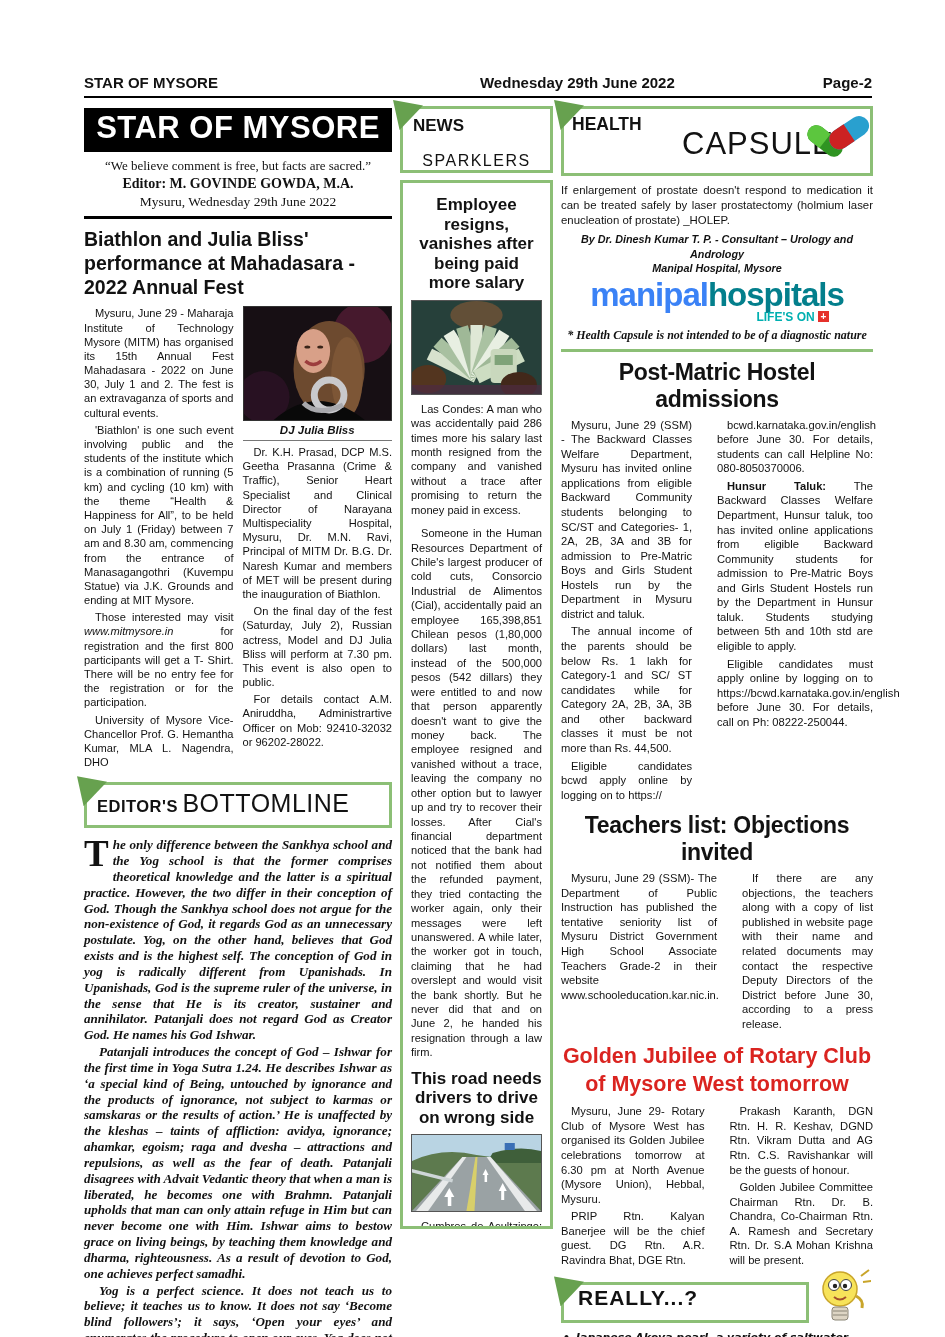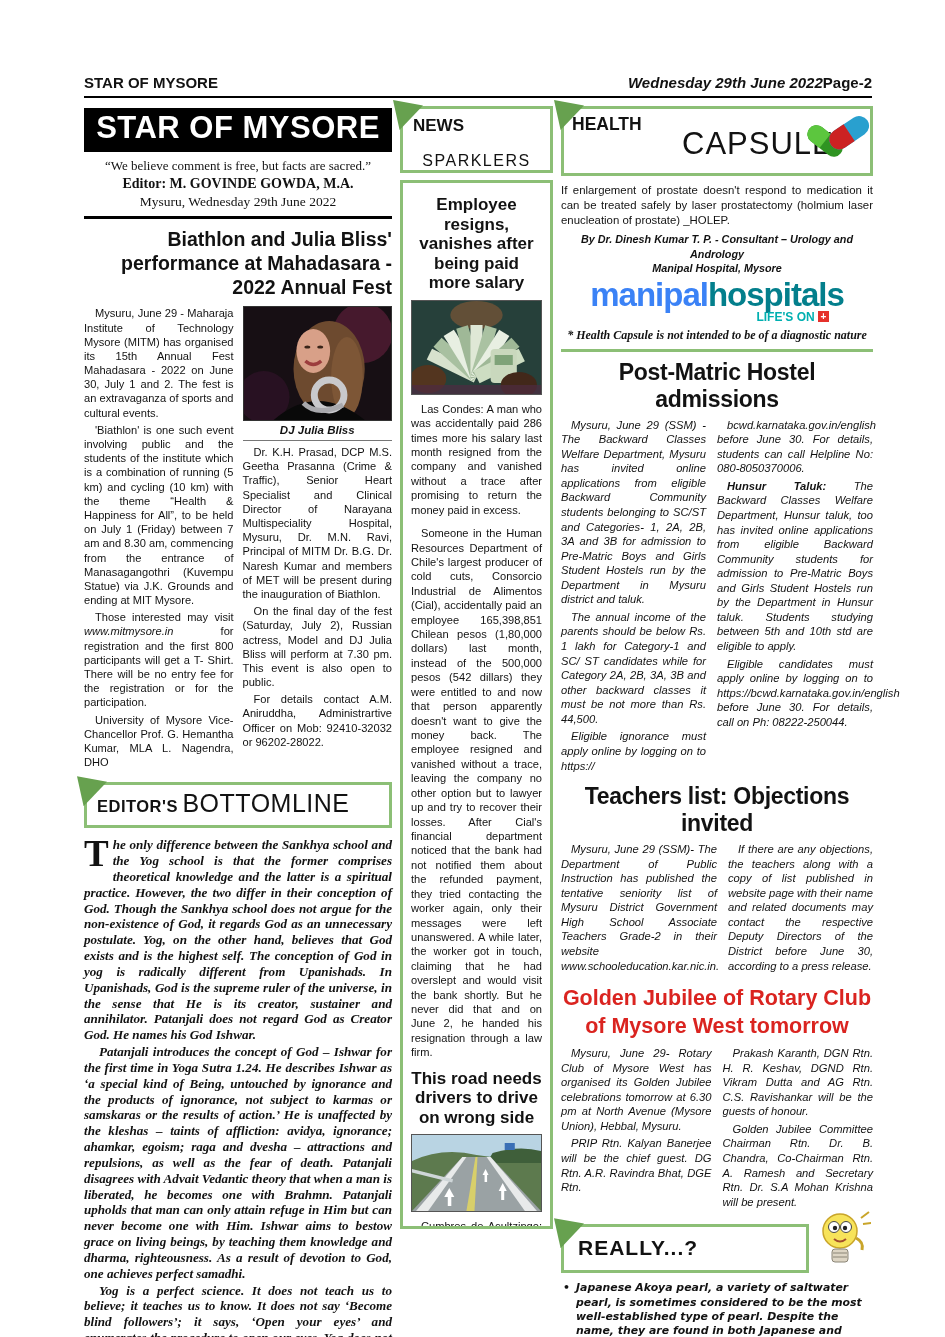--- a/index.html
+++ b/index.html
@@ -9,36 +9,36 @@
   .greenbox{border:3px solid #8cbf76;background:#fff;position:relative;box-sizing:border-box;}
   .corner{position:absolute;top:-9px;left:-10px;width:30px;height:30px;background:#67a14f;
           clip-path:polygon(0 0,100% 18%,22% 100%);}
   .green-rule{height:3px;background:#8cbf76;border:0;margin:0;}
   .justify{text-align:justify;}
   svg{display:block;}
   
   #hdr{position:absolute;left:84px;top:74px;width:788px;display:flex;align-items:flex-end;
        border-bottom:2px solid #000;padding-bottom:5px;font-weight:bold;font-size:15px;}
   #hdr .brand{width:248px;}
-  #hdr .hdate{flex:1;text-align:right;font-style:italic;}
+  #hdr .hdate{flex:1;text-align:center;}
   #hdr .hpage{text-align:right;}
   
   .col{position:absolute;top:106px;}
   #col-left{left:84px;width:308px;}
   #col-mid{left:400px;width:153px;}
   #col-right{left:561px;width:312px;}
   
   .masthead{background:#000;color:#fff;text-align:center;font-size:31px;font-weight:bold;
             letter-spacing:.5px;padding:2px 0 6px;margin:2px 0 6px;}
   .motto{font-family:"Liberation Serif",serif;font-size:13px;text-align:center;margin:2px 0;}
   .editorline{font-family:"Liberation Serif",serif;font-weight:bold;font-size:14px;text-align:center;margin:2px 0;}
   .dateline2{font-family:"Liberation Serif",serif;font-size:13.5px;text-align:center;margin:2px 0 6px;}
   .black-rule{border-top:3px solid #000;}
   
-  h1.main{font-size:19.5px;font-weight:bold;text-align:right;line-height:1.22;margin:9px 0 7px;}
+  h1.main{font-size:19.5px;font-weight:bold;text-align:left;line-height:1.22;margin:9px 0 7px;}
   .article2col{display:flex;gap:9px;font-size:11.1px;line-height:1.28;}
   .acol{width:50%;}
   .article2col p{margin:0 0 3px;text-indent:11px;}
   .photo-frame{border:1px solid #333;margin-bottom:2px;}
   .caption{font-size:11.5px;font-weight:bold;font-style:italic;text-align:center;
            border-bottom:1.5px solid #777;padding-bottom:2px;margin-bottom:4px;}
   
   .bl-box{margin-top:10px;padding:4px 10px 7px;}
   .bl-bold{font-size:16.5px;font-weight:bold;letter-spacing:.5px;}
   .bl-light{font-size:25px;font-weight:400;letter-spacing:.5px;}
@@ -66,27 +66,27 @@
   .manipal .m1{color:#3b82f6;}
   .manipal .m2{color:#037f8c;}
   .lifes-on{text-align:right;padding-right:44px;color:#00afb0;font-weight:bold;font-size:12px;margin-top:-4px;}
   .cross{display:inline-block;background:#e5312b;color:#fff;font-size:10px;line-height:11px;width:11px;
          text-align:center;vertical-align:1px;}
   .hc-disc{font-family:"Liberation Serif",serif;font-weight:bold;font-style:italic;font-size:12px;
            text-align:center;margin-top:4px;}
   .hc-rule{margin-top:6px;}
   
   h2.section{font-size:23px;font-weight:bold;text-align:center;letter-spacing:-.3px;margin:7px 0 5px;}
-  .twocol{display:flex;gap:11px;font-size:11.2px;line-height:1.3;font-style:italic;}
+  .twocol{display:flex;gap:25px;font-size:11.2px;line-height:1.3;}
   .tcol{width:50%;}
   .twocol p{margin:0 0 3px;text-indent:10px;}
   .rotary-h{color:#da2420;font-size:21.5px;font-weight:bold;text-align:center;line-height:1.3;margin:9px 0 5px;}
   
   .really-wrap{position:relative;margin-top:12px;}
-  .really-box{margin-right:64px;padding:9px 14px 10px;}
+  .really-box{margin-right:64px;padding:1px 14px 10px;}
   .really-title{font-size:21px;font-weight:bold;letter-spacing:1px;}
   .bulb{position:absolute;right:2px;top:-16px;}
   .really-list{margin-top:8px;font-family:"DejaVu Sans",sans-serif;font-weight:bold;font-style:italic;
                font-size:10.9px;line-height:1.32;}
   .rli{position:relative;padding-left:15px;margin-bottom:5px;}
   .rli:before{content:"•";position:absolute;left:2px;}
 </style>
 </head>
 <body>
 
@@ -240,21 +240,21 @@
     <span class="cross">+</span>
   </div>
   <div class="hc-disc">* Health Capsule is not intended to be of a diagnostic nature</div>
   <div class="green-rule hc-rule"></div>
 
   <h2 class="section">Post-Matric Hostel admissions</h2>
   <div class="twocol justify">
     <div class="tcol">
       <p>Mysuru, June 29 (SSM) - The Backward Classes Welfare Department, Mysuru has invited online applications from eligible Backward Community students belonging to SC/ST and Categories- 1, 2A, 2B, 3A and 3B for admission to Pre-Matric Boys and Girls Student Hostels run by the Department in Mysuru district and taluk.</p>
       <p>The annual income of the parents should be below Rs. 1 lakh for Category-1 and SC/ ST candidates while for Category 2A, 2B, 3A, 3B and other backward classes it must be not more than Rs. 44,500.</p>
-      <p>Eligible ignorance must apply online by logging on to https://</p>
+      <p>Eligible candidates bcwd apply online by logging on to https://</p>
     </div>
     <div class="tcol">
       <p>bcwd.karnataka.gov.in/english before June 30.  For details, students can call Helpline No: 080-8050370006.</p>
       <p><b>Hunsur Taluk:</b> <span>The Backward Classes Welfare Department, Hunsur taluk, too has invited online applications from eligible Backward Community students for admission to Pre-Matric Boys and Girls Student Hostels run by the Department in Hunsur taluk. Students studying between 5th and 10th std are eligible to apply.</span></p>
       <p>Eligible candidates must apply online by logging on to https://bcwd.karnataka.gov.in/english before June 30.  For details, call on Ph: 08222-250044.</p>
     </div>
   </div>
 
   <h2 class="section">Teachers list: Objections invited</h2>
   <div class="twocol justify">

